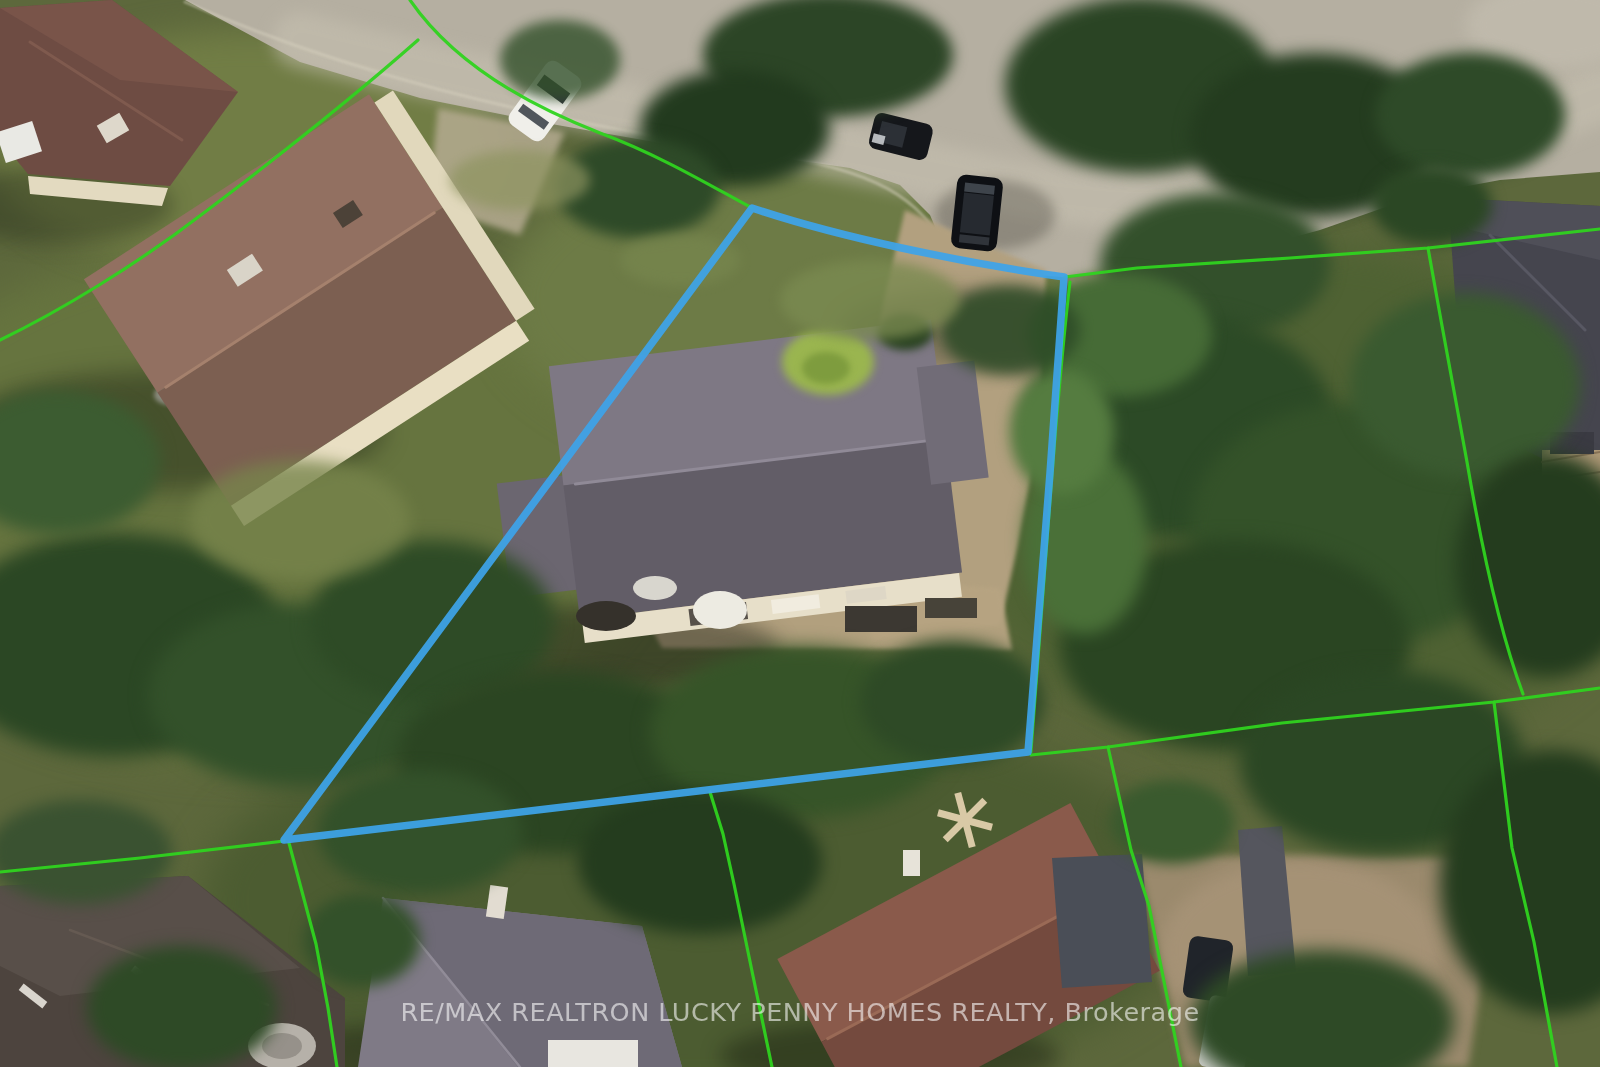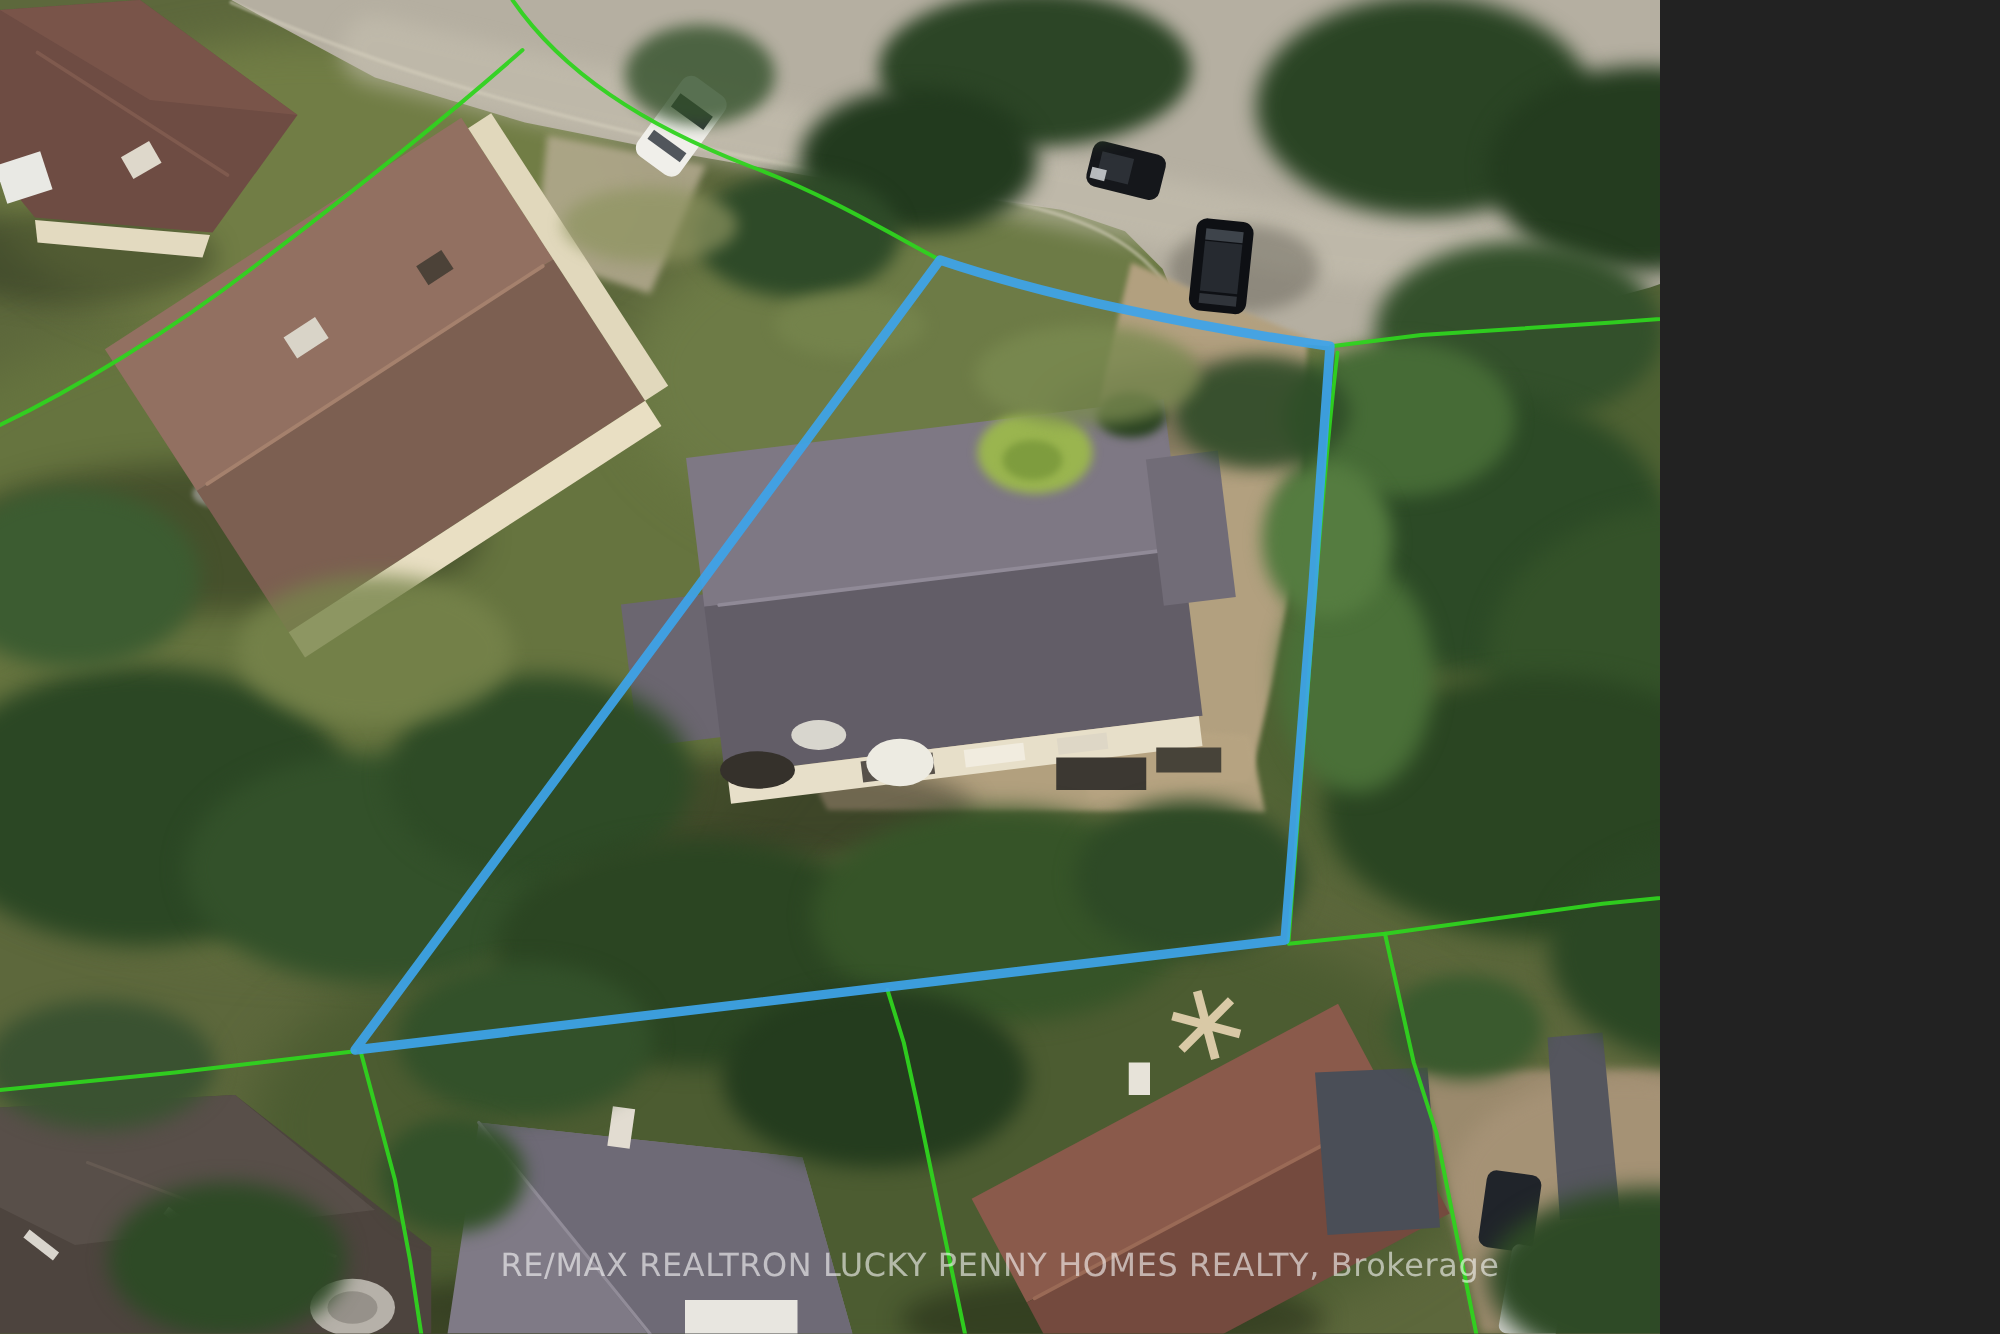--- a/index.html
+++ b/index.html
@@ -1,17 +1,17 @@
 <!DOCTYPE html>
 <html><head>
 <meta charset="utf-8">
 <style>
   html,body{margin:0;padding:0;background:#222;}
   .stage{
-    position:relative;width:1328px;height:1067px;overflow:hidden;
+    position:relative;width:1600px;height:1067px;overflow:hidden;
     background:#5d683c;
     font-family:"DejaVu Sans","Liberation Sans",sans-serif;
   }
   .stage svg{position:absolute;inset:0;display:block;}
   text.watermark{
     font-family:"DejaVu Sans","Liberation Sans",sans-serif;
     font-size:25.5px;letter-spacing:0.5px;
   }
 </style>
 </head>

